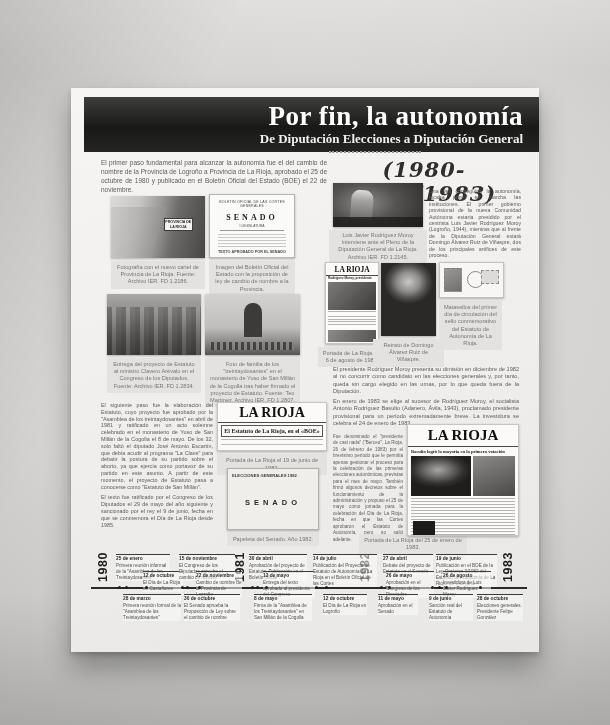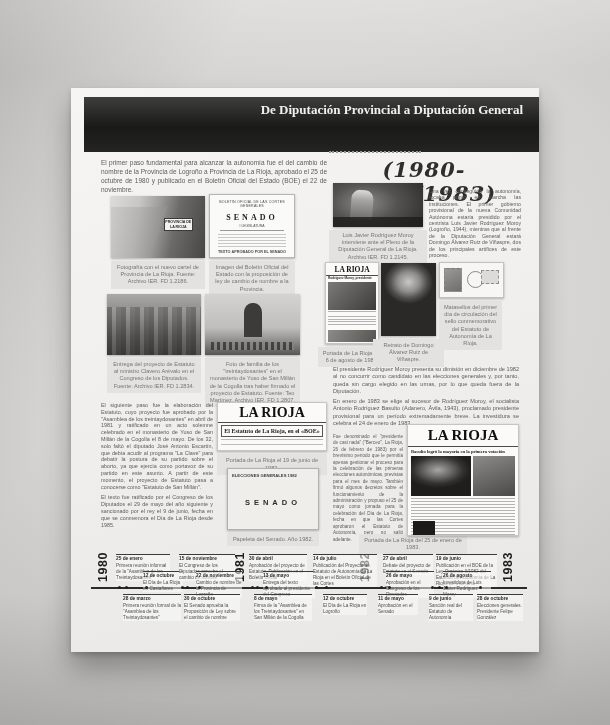--- a/index.html
+++ b/index.html
@@ -131,21 +131,22 @@
   .la{top:0;} .lb{top:17px;} .lc{top:40px;}
   .tl-dot{position:absolute;top:31.5px;width:3px;height:3px;border-radius:50%;background:#1f1f1d;}
 </style>
 </head>
 <body>
 
 <div class="scene">
   <div class="poster">
 
     <header class="band">
-      <h2>De Diputación Provincial a Diputación General</h2>
+      <h1>Por fin, la autonomía</h1>
+      <h2>De Diputación Elecciones a Diputación General</h2>
     </header>
 
     <div class="dotsep"></div>
     <div class="period">(1980-1982/1983)</div>
 
     <p class="p intro">El primer paso fundamental para alcanzar la autonomía fue el del cambio de nombre de la Provincia de Logroño a Provincia de La Rioja, aprobado el 25 de octubre de 1980 y publicado en el Boletín Oficial del Estado (BOE) el 22 de noviembre.</p>
 
     <figure class="f-road">
       <div class="img road">
         <div class="sign">

